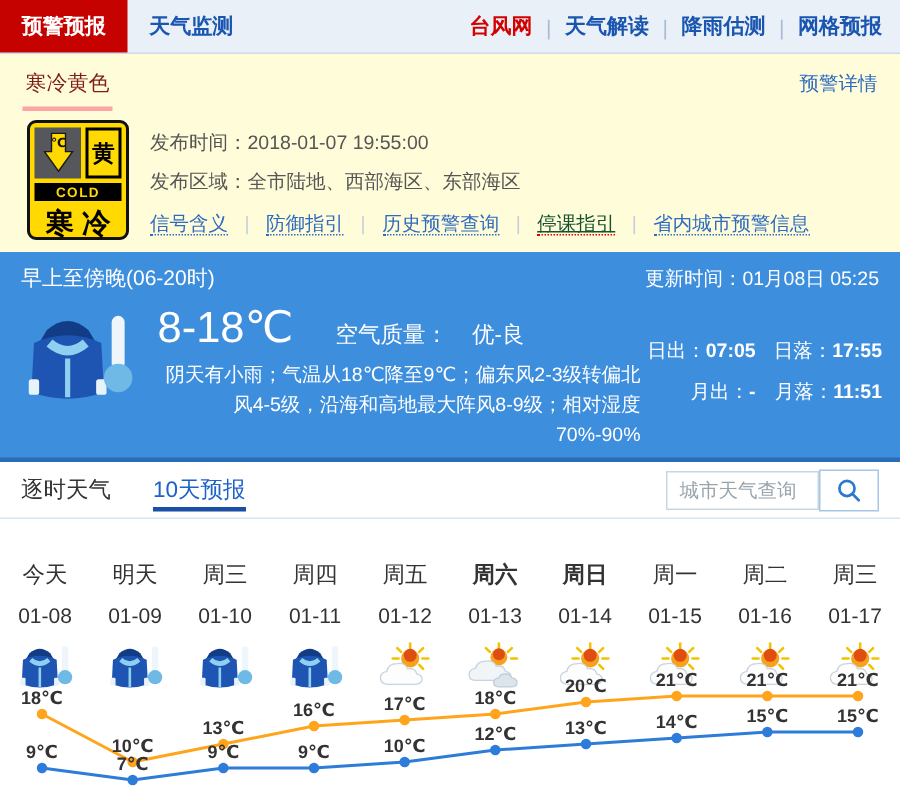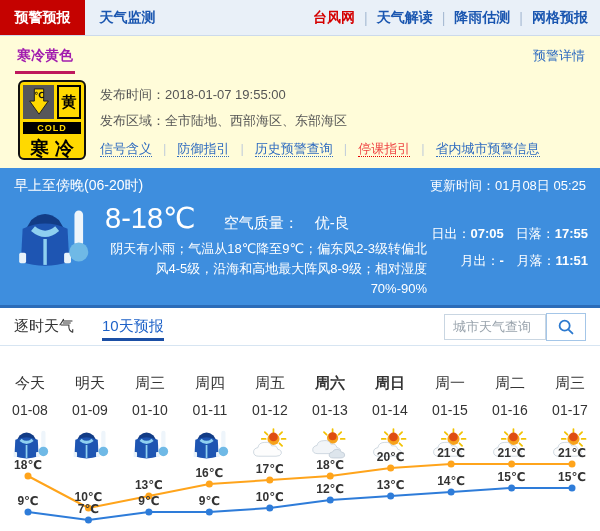--- a/index.html
+++ b/index.html
@@ -13,36 +13,36 @@
   .nav-tab { min-width:85px; display:flex; align-items:center; justify-content:center;
              font-size:14px; font-weight:bold; color:#1a56b0; padding:0 14px; cursor:pointer; }
   .nav-tab.active { background:#c50200; color:#fff; }
   .nav-links { margin-left:auto; display:flex; align-items:center; padding-right:12px; font-size:14px; font-weight:bold; }
   .nav-link { color:#1a56b0; cursor:pointer; }
   .nav-link.hl { color:#d40000; }
   .nav-sep { color:#a9bcd4; margin:0 9px; font-weight:normal; }
   
   .alert-section { height:132px; background:#fffcd9; }
   .alert-tabs { display:flex; justify-content:space-between; align-items:flex-start; padding:11px 15px 0 15px; }
-  .alert-tab { color:#a21caf; font-weight:bold; font-size:14px; padding:0 2px 6px 2px; border-bottom:3px solid #be185d; cursor:pointer; }
+  .alert-tab { color:#7f1d1d; font-weight:normal; font-size:14px; padding:0 2px 6px 2px; border-bottom:3px solid #fca5a5; cursor:pointer; }
   .alert-detail { color:#2f6bc0; font-size:13px; cursor:pointer; text-decoration:none; }
   .warning-body { display:flex; padding:6px 0 0 18px; }
   .badge { width:68px; height:80px; border:2px solid #111; border-radius:6px; background:#ffd900; flex-shrink:0; }
   .badge-top { display:flex; gap:3px; padding:3px 3px 0 3px; }
   .badge-arrow { flex:1; height:34px; background:#56575a; display:flex; align-items:center; justify-content:center; }
   .badge-char { width:24px; height:34px; border:2px solid #000; display:flex; align-items:center; justify-content:center;
                 font-size:15px; font-weight:bold; color:#000; }
   .badge-cold { margin:3px 3px 0 3px; background:#000; color:#ffd900; font-size:9px; font-weight:bold;
                 text-align:center; padding:1px 0; letter-spacing:1px; }
   .badge-name { font-size:19px; font-weight:bold; text-align:center; padding-top:2px; color:#000; }
   .warning-info { margin-left:14px; font-size:13px; color:#555; padding-top:2px; }
   .info-line { line-height:26px; }
   .warning-links { margin-top:6px; font-size:13px; }
   .wlink { color:#2f6bc0; text-decoration:none; border-bottom:1px dotted #2f6bc0; cursor:pointer; }
-  .wlink.hl { color:#ef4444; border-bottom-color:#e60000; }
+  .wlink.hl { color:#14532d; border-bottom-color:#e60000;text-decoration:underline; }
   .wsep { color:#c4cfda; margin:0 11px; }
   
   .current { height:140px; background:#3e8ede; color:#fff; position:relative; border-bottom:3px solid #2b6cb8;text-align:right; }
   .cur-head { display:flex; justify-content:space-between; padding:9px 14px 0 14px; font-size:14px; }
   .cur-update { font-size:13px; }
   .cur-body { display:flex; padding:6px 0 0 14px; }
   .cur-main { margin-left:15px; }
   .temp-row { display:flex; align-items:baseline; }
   .temp { font-size:29px; }
   .aqi-label { margin-left:28px; font-size:15px; }

